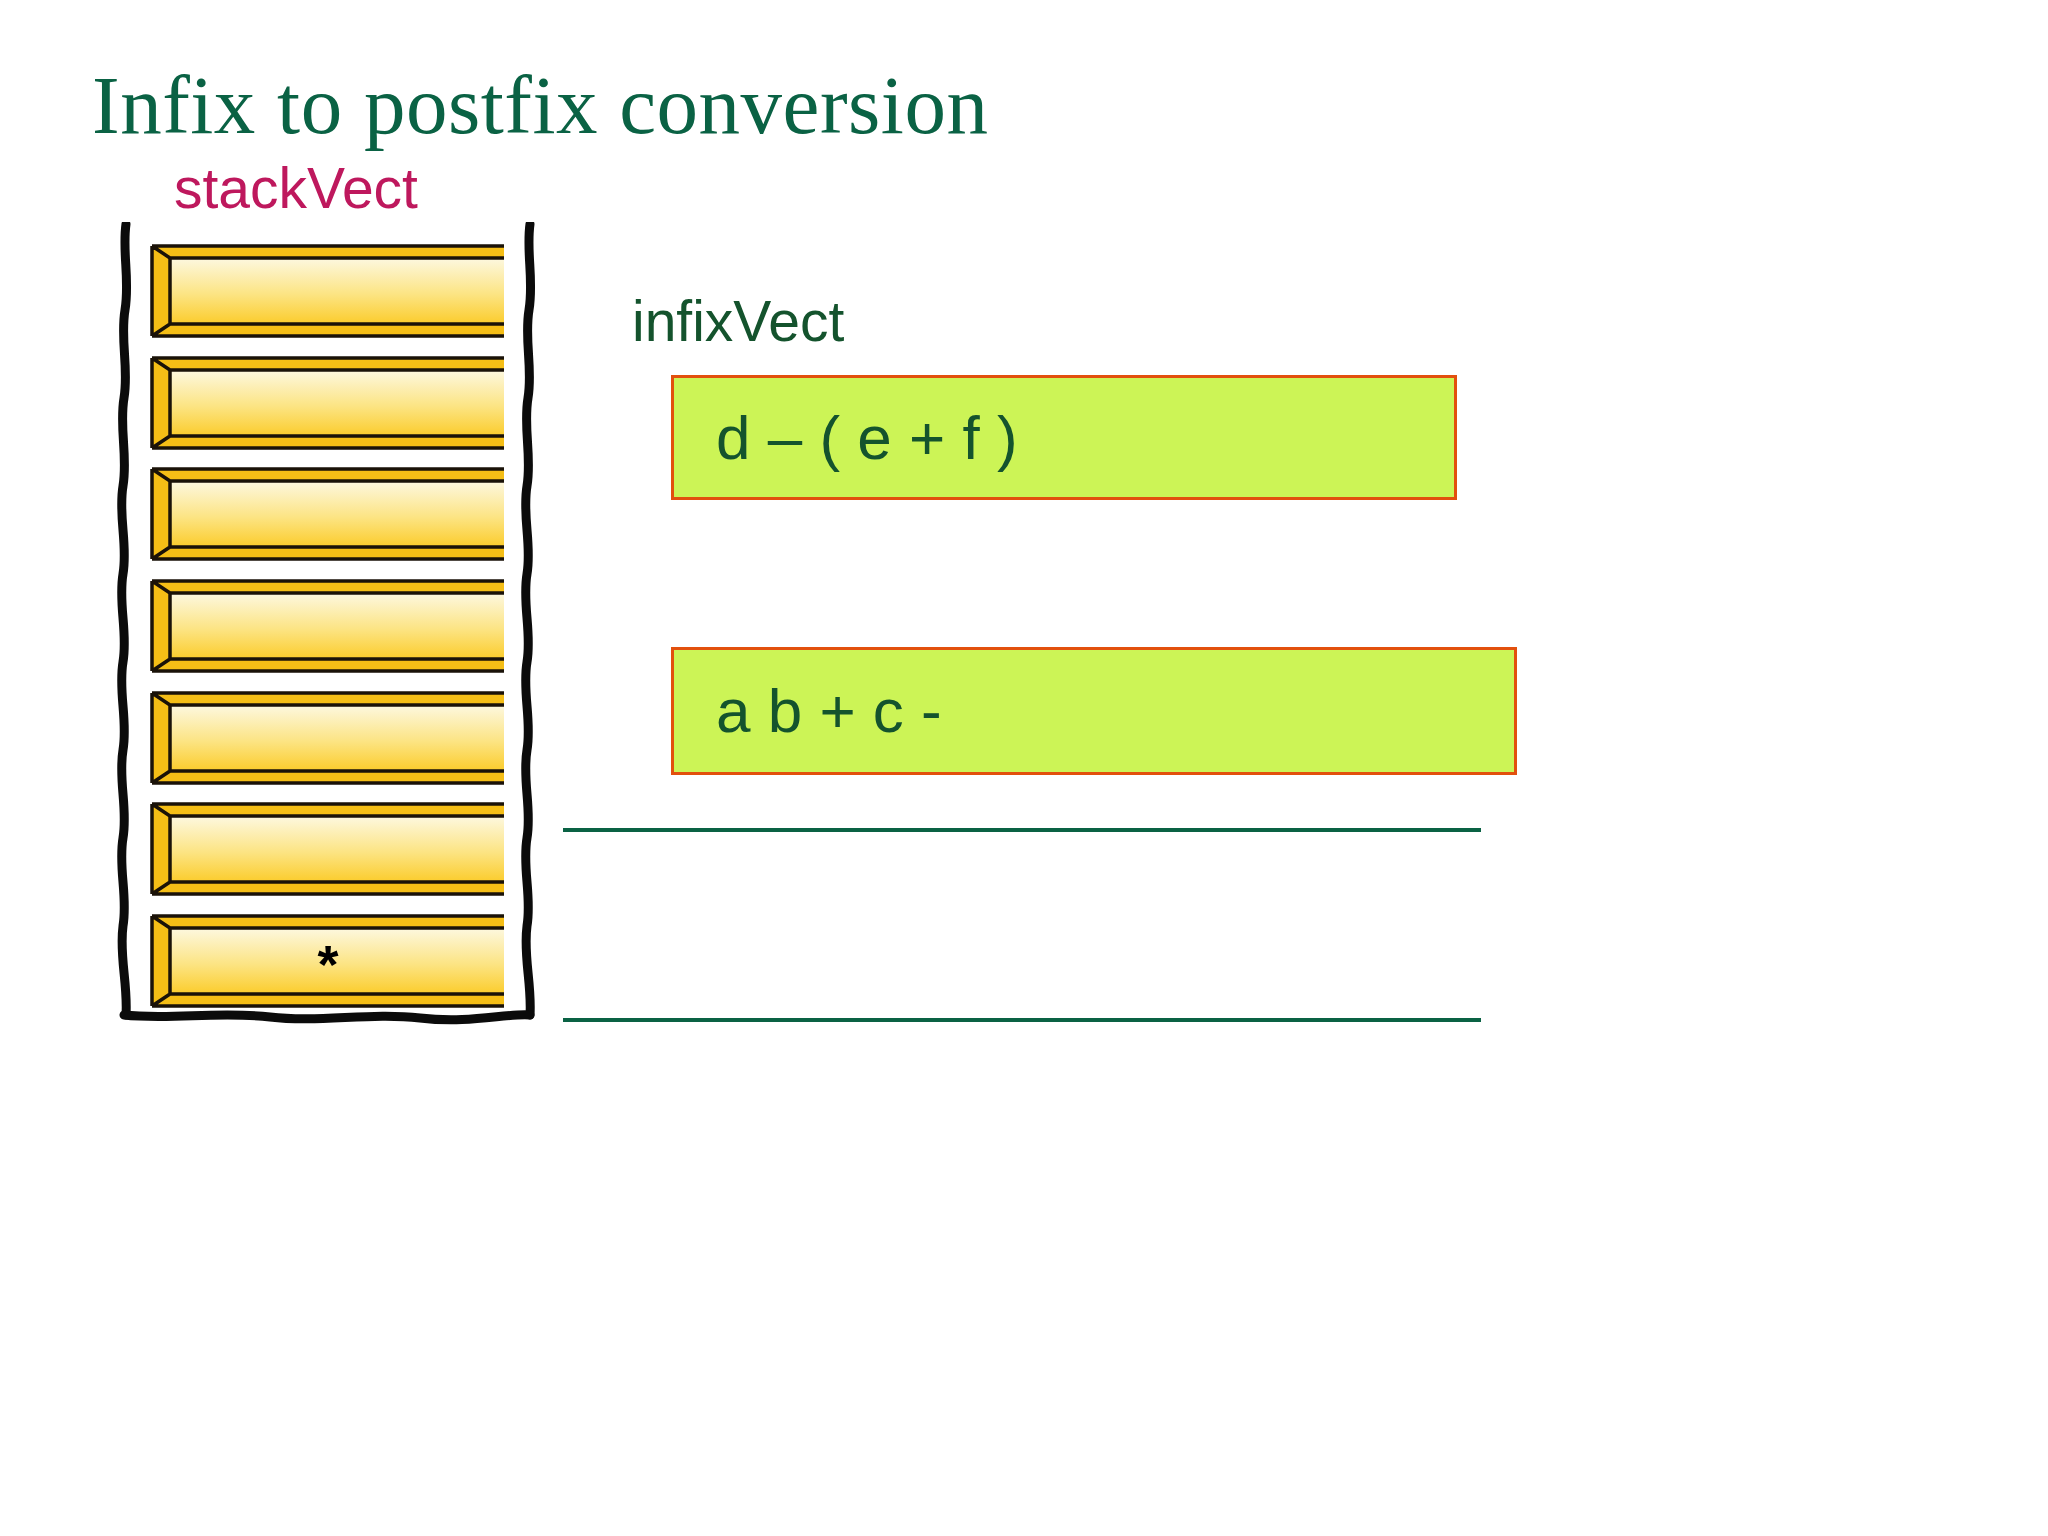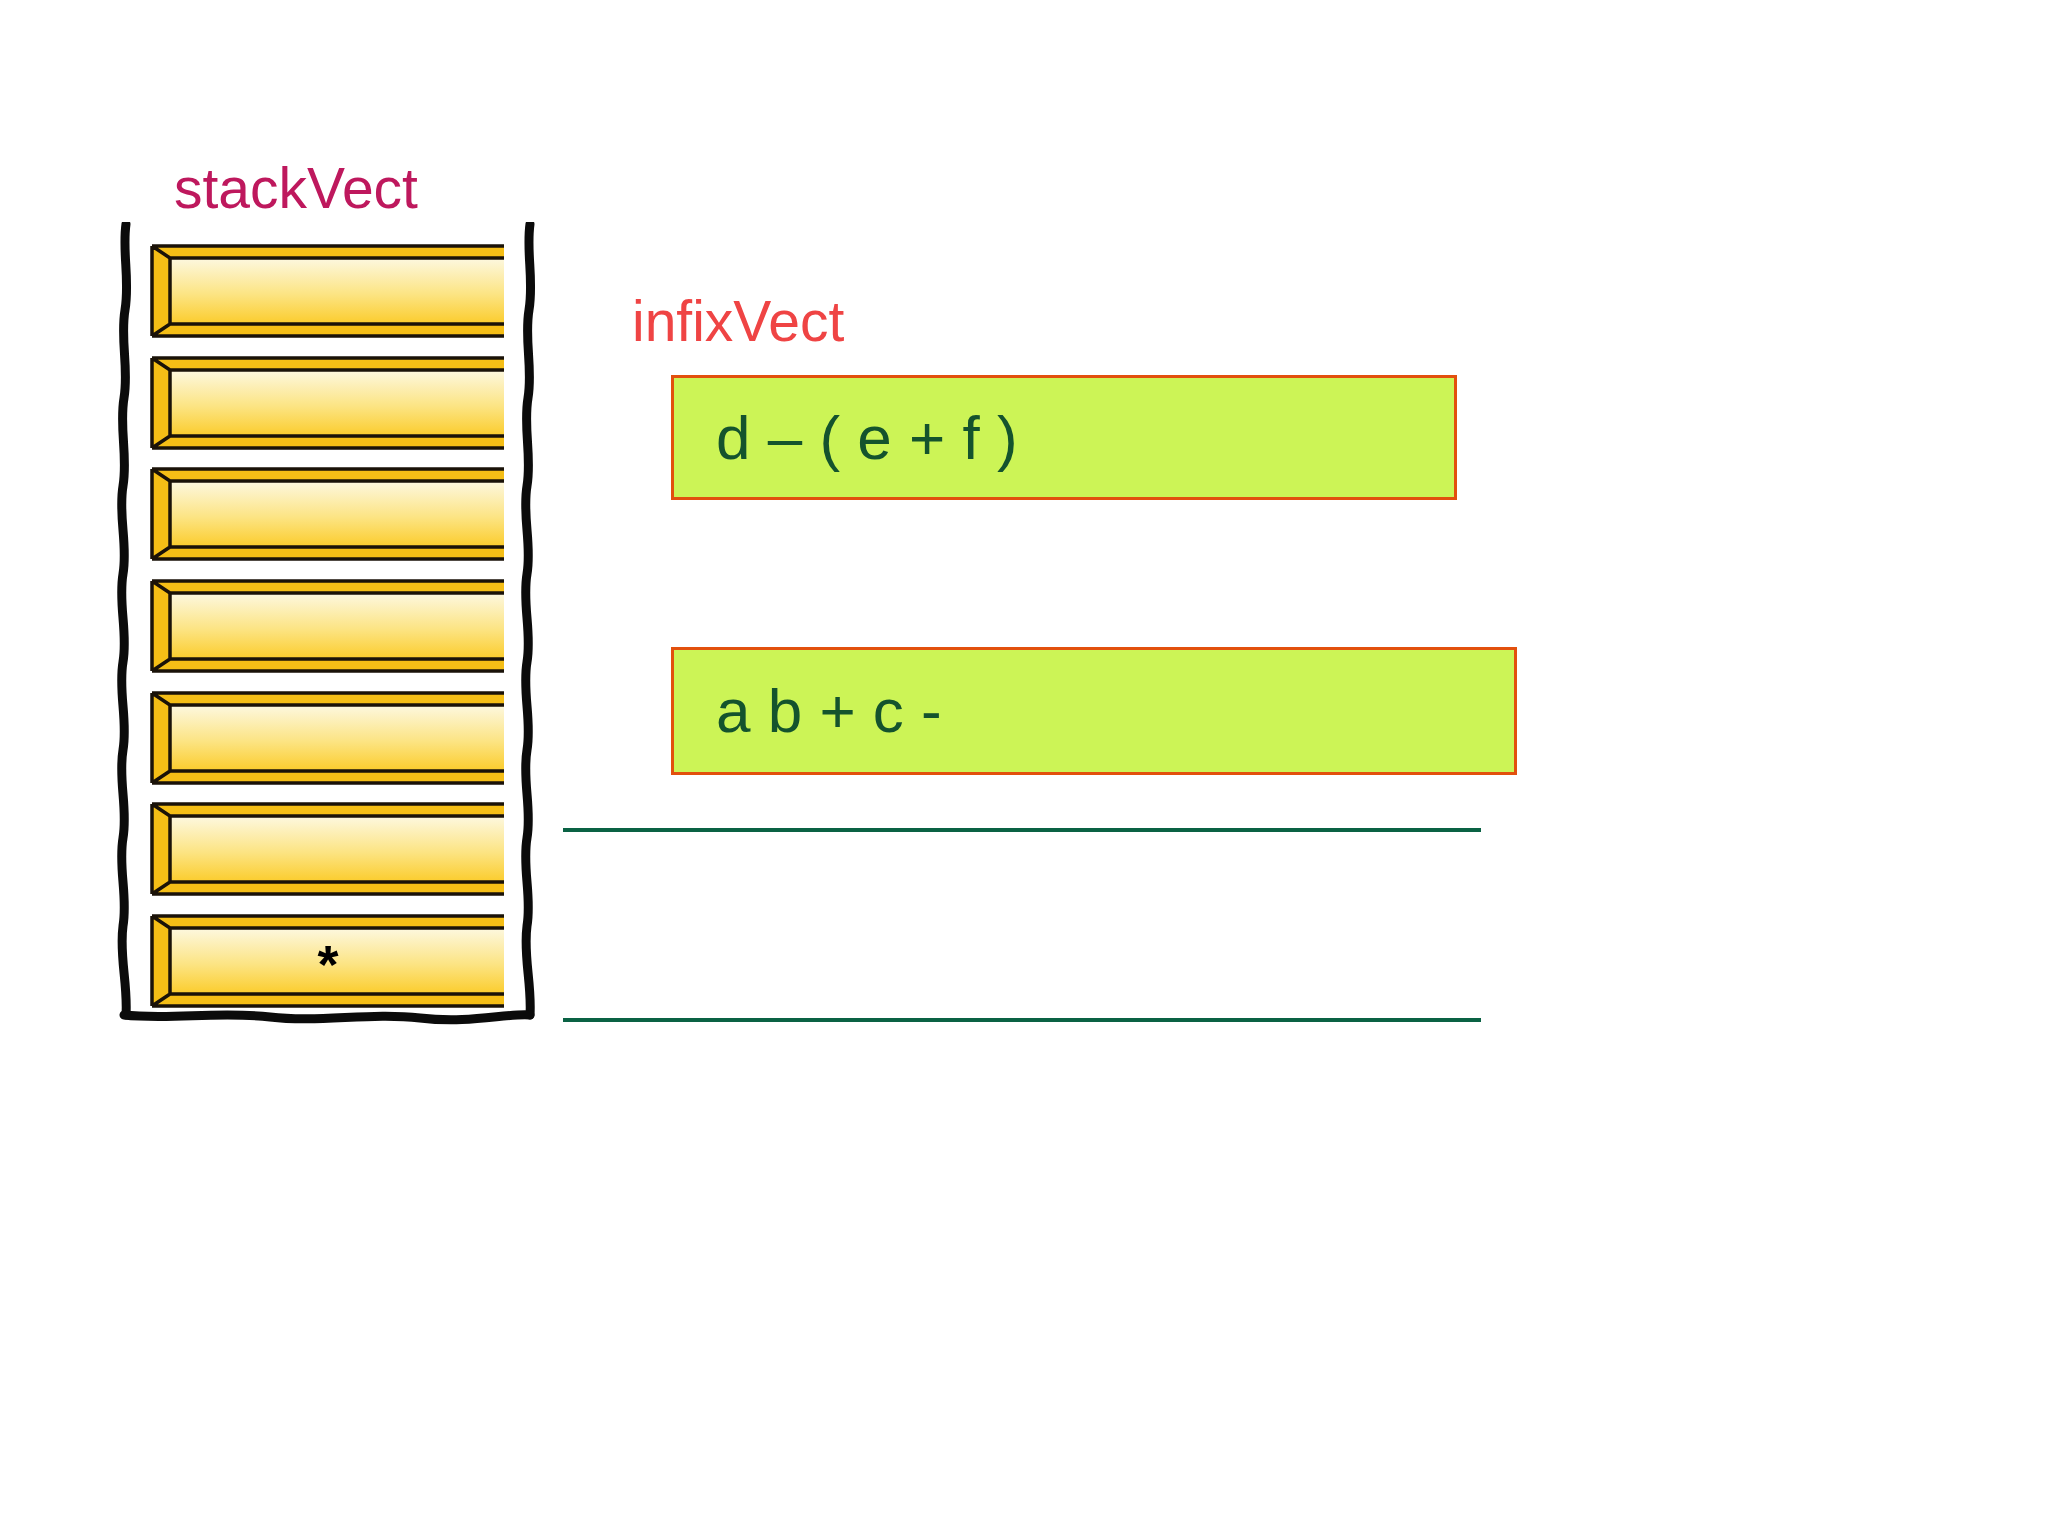--- a/index.html
+++ b/index.html
@@ -100,21 +100,21 @@
     line-height: 1;
     z-index: 2;
     padding-top: 6px;
   }
 
   
   .vec-label {
     position: absolute;
     font-size: 57px;
     line-height: 1.0;
-    color: #ef4444;
+    color: #14532d;
     white-space: nowrap;
   }
   #infixvect-label  { left: 632px; top: 293px; }
   #postfixvect-label{ left: 628px; top: 565px; }
 
   
   .expr-box {
     position: absolute;
     background: #CCF456;
     border: 3px solid #E2500D;
@@ -139,20 +139,21 @@
     background: #0A6244;
   }
   #rule-top    { left: 563px; top: 828px;  width: 918px; }
   #rule-bottom { left: 563px; top: 1018px; width: 918px; }
 </style>
 </head>
 <body>
 
 <div id="slide">
 
+  <div id="slide-title">Infix to postfix conversion</div>
 
   <div id="stackvect-label">stackVect</div>
 
   <div id="stack-wrap">
 
     <svg id="stack-bracket" viewBox="0 0 450 805">
 
       <path d="M16,2 C12,30 20,58 15,88 C10,118 19,146 14,176 C9,206 18,234 13,264
                C8,294 18,322 13,352 C8,382 18,410 13,440 C8,470 18,498 13,528
                C8,558 18,586 13,616 C8,646 18,674 13,704 C9,734 18,762 16,793" fill="none" stroke="#0B0B0B" stroke-width="9" stroke-linecap="round"></path>

